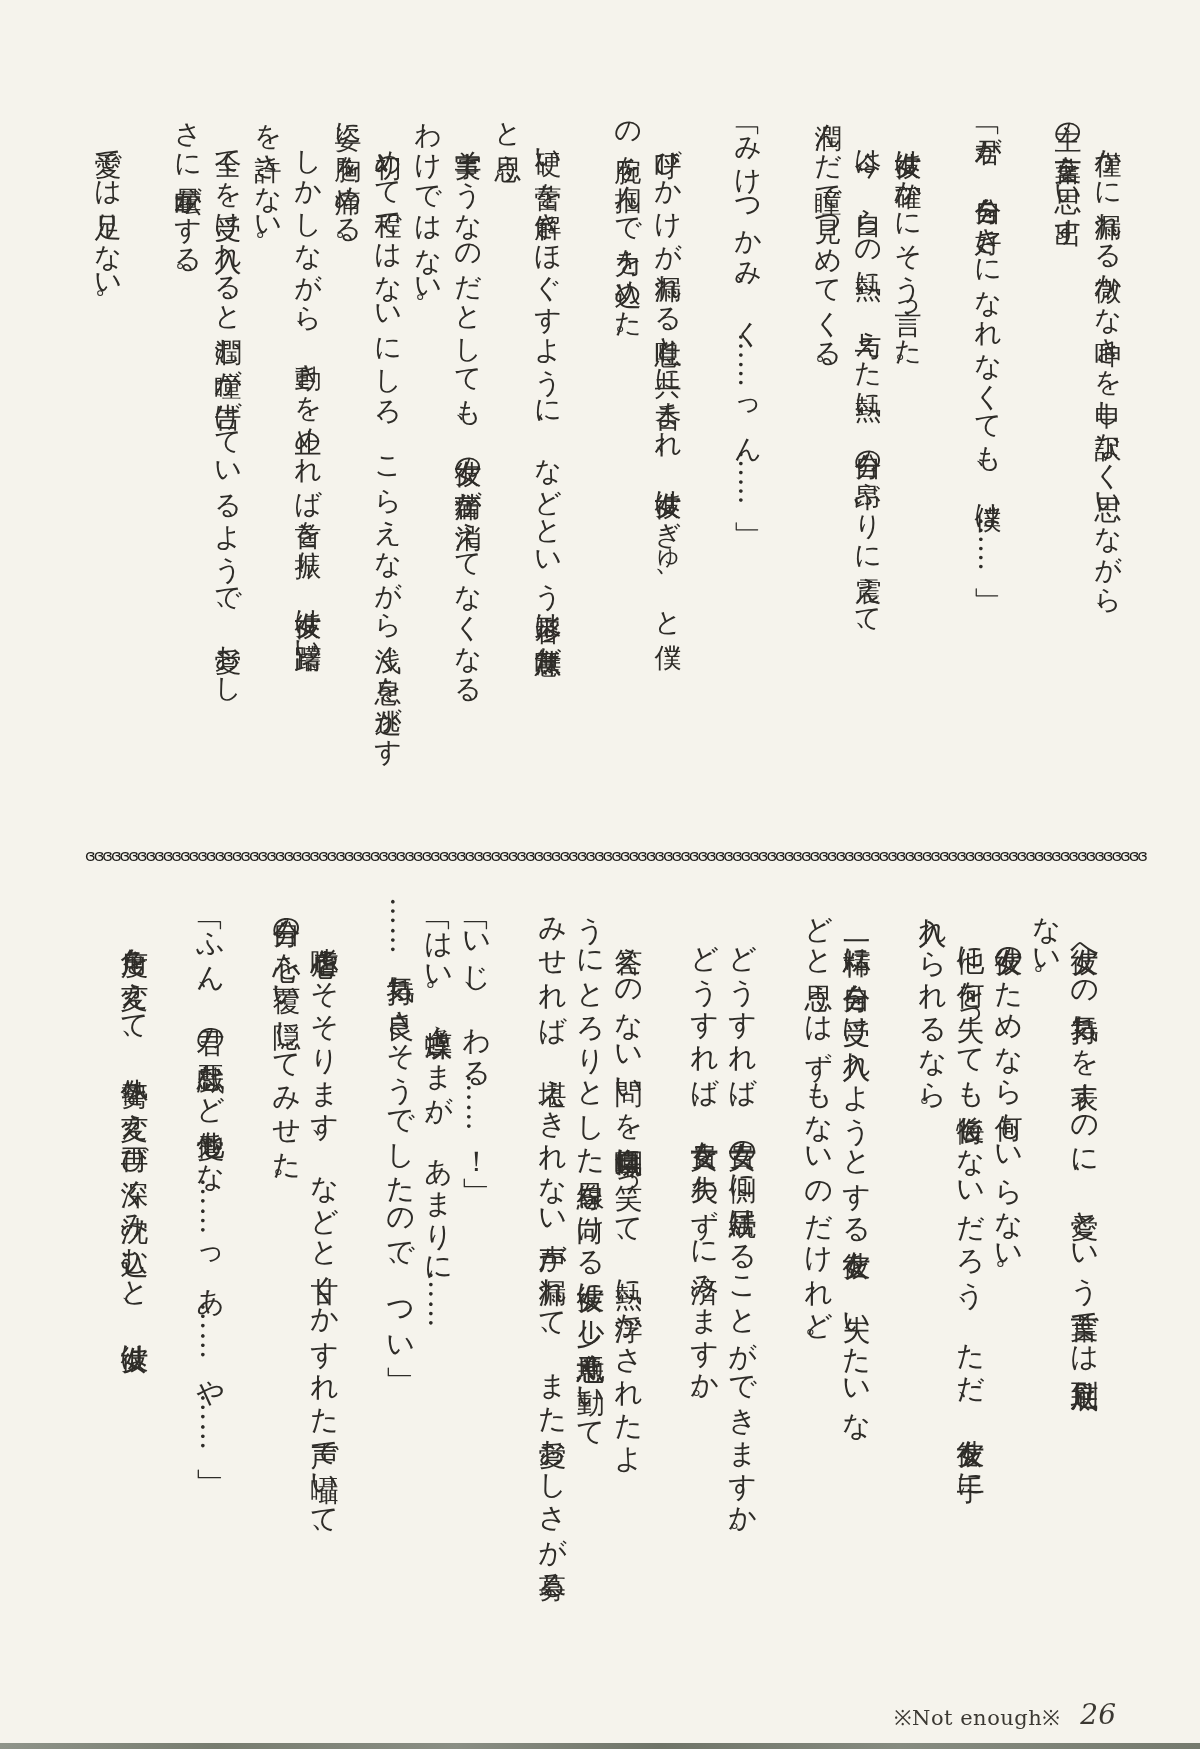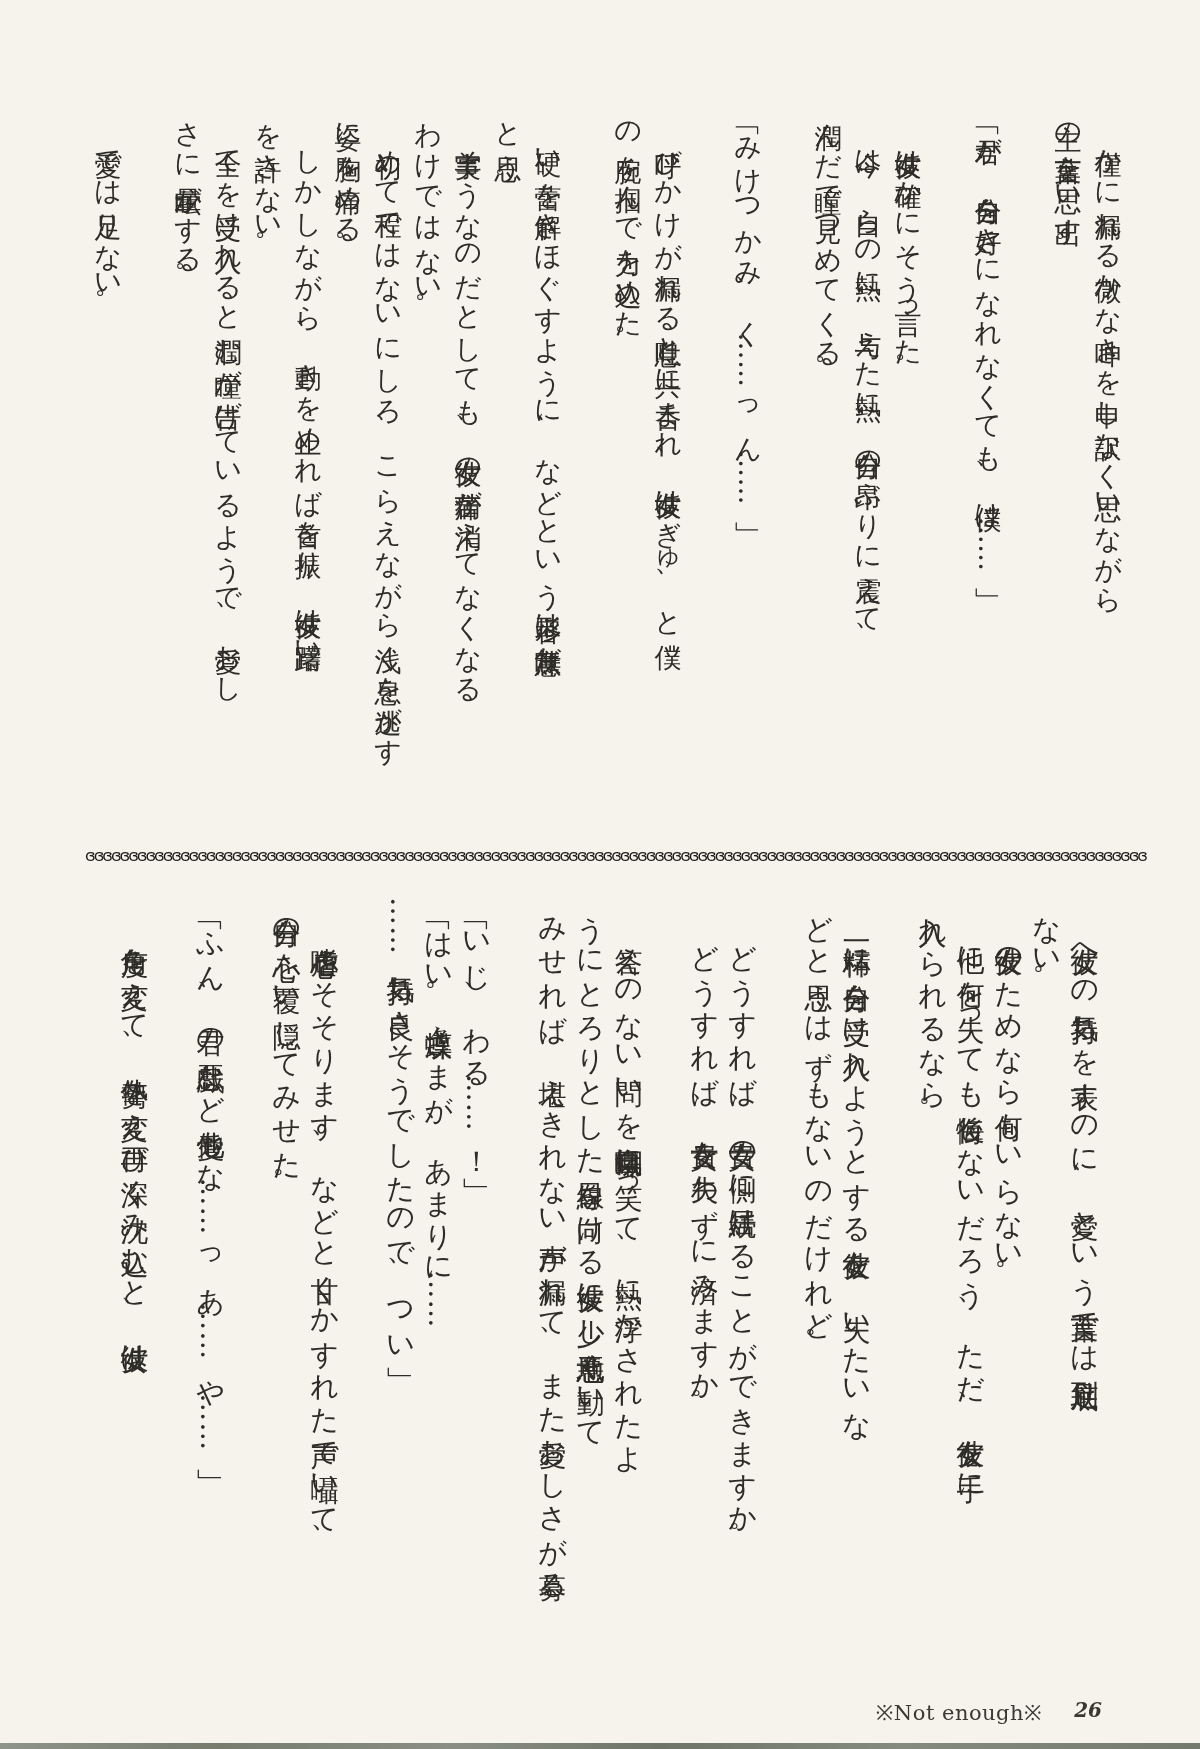--- a/index.html
+++ b/index.html
@@ -66,34 +66,33 @@
     white-space:nowrap;
     font-family:"DejaVu Sans","Liberation Sans",sans-serif;
     font-size:16px;
     line-height:22px;
     letter-spacing:-2px;
     color:#1c1b18;
   }
   .footer{
     position:absolute;
     top:1698px;
-    right:98px;
+    right:84px;
     display:flex;
-    align-items:flex-start;
-    gap:32px;
+    align-items:flex-end;
+    gap:20px;
     color:#3b3832;
   }
   .footer .footer-title{
     font-size:21px;
     letter-spacing:0.5px;
   }
   .footer .page-number{
-    font-size:20px;
+    font-size:28px;
     font-style:italic;
-    font-weight:bold;
   }
   .scan-edge{
     position:absolute;
     left:0;bottom:0;
     width:1200px;height:6px;
     background:linear-gradient(90deg,#8f948a 0%,#777c6f 18%,#8a8e84 38%,#6f7468 55%,#868b80 75%,#757a6e 100%);
   }
 </style>
 </head>
 <body>

